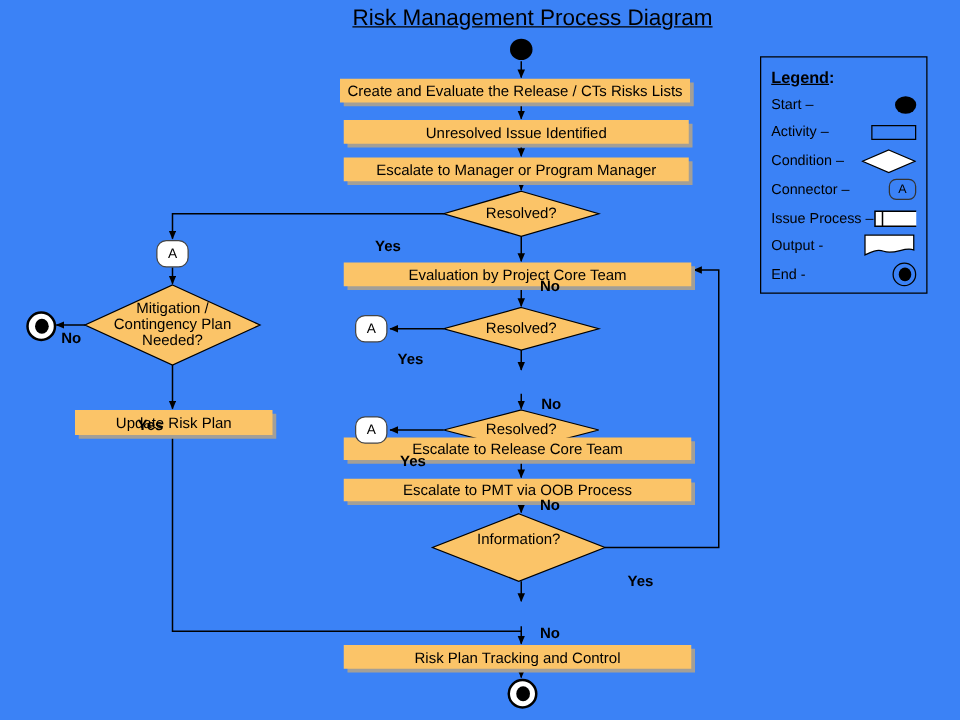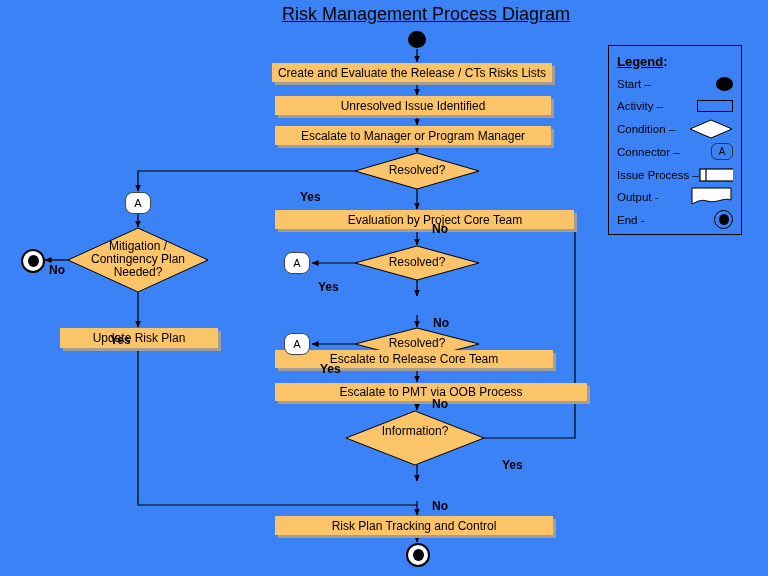--- a/index.html
+++ b/index.html
@@ -103,23 +103,23 @@
   <div class="end-node" style="left:21px; top:249px;">
     <div class="dot"></div>
   </div>
   <div class="end-node" style="left:406px; top:543px;">
     <div class="dot"></div>
   </div>
 
   <div class="activity" style="left:272px; top:63px; width:280px; height:19px;">Create and Evaluate the Release / CTs Risks Lists</div>
   <div class="activity" style="left:275px; top:96px; width:276px; height:19px;">Unresolved Issue Identified</div>
   <div class="activity" style="left:275px; top:126px; width:276px; height:19px;">Escalate to Manager or Program Manager</div>
-  <div class="activity" style="left:275px; top:210px; width:278px; height:19px;padding-left:21px;">Evaluation by Project Core Team</div>
+  <div class="activity" style="left:275px; top:210px; width:278px; height:19px;">Evaluation by Project Core Team</div>
   <div class="activity" style="left:275px; top:308px; width:278px; height:18px;margin-top:42px;">Escalate to Release Core Team</div>
-  <div class="activity" style="left:275px; top:383px; width:312px; height:18px;">Escalate to PMT via OOB Process</div>
+  <div class="activity" style="left:275px; top:383px; width:278px; height:18px;">Escalate to PMT via OOB Process</div>
   <div class="activity" style="left:275px; top:516px; width:278px; height:19px;">Risk Plan Tracking and Control</div>
   <div class="activity" style="left:60px; top:328px; width:158px; height:20px;">Update Risk Plan</div>
 
   <div class="diamond-text" style="left:355px; top:164px; width:124px;">Resolved?</div>
   <div class="diamond-text" style="left:355px; top:256px; width:124px;">Resolved?</div>
   <div class="diamond-text" style="left:355px; top:337px; width:124px;">Resolved?</div>
   <div class="diamond-text" style="left:68px; top:240px; width:140px;">
     <div>Mitigation /</div>
     <div>Contingency Plan</div>
     <div>Needed?</div>

